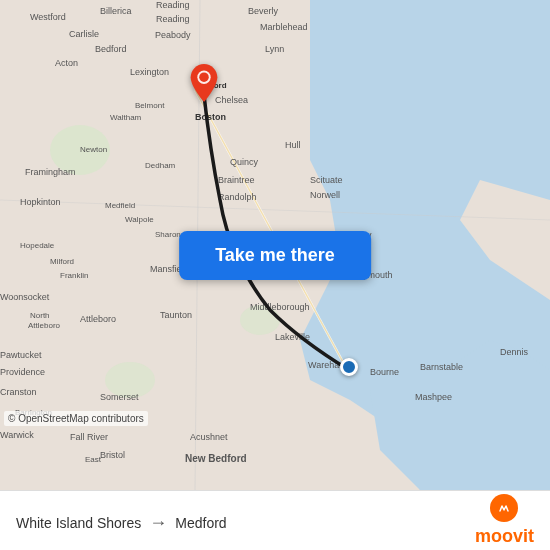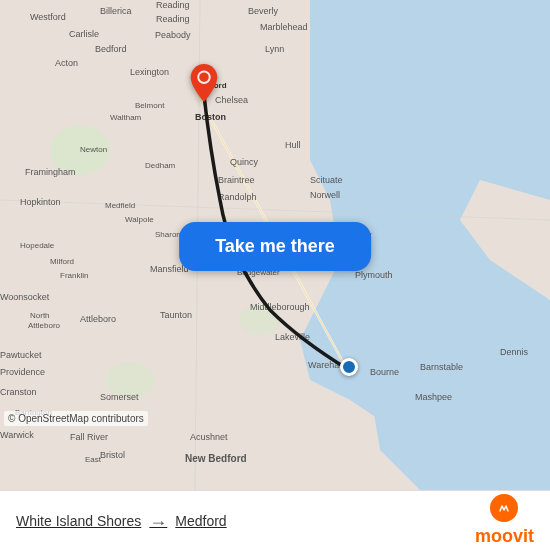--- a/index.html
+++ b/index.html
@@ -34,25 +34,24 @@
       background: #fff;
       display: flex;
       align-items: center;
       justify-content: space-between;
       padding: 0 16px;
       border-top: 1px solid #ddd;
     }
 
     .route-info {
       display: flex;
-      align-items: center;
+      align-items: flex-end;
       gap: 8px;
       font-size: 15px;
       color: #222;
-      text-decoration: underline;
     }
 
     .route-arrow {
       font-size: 18px;
       color: #555;
     }
 
     .moovit-logo {
       display: flex;
       align-items: center;
@@ -77,25 +76,25 @@
       font-size: 18px;
       font-weight: 700;
       color: #ff6600;
     }
 
     
     .take-me-there-btn {
       position: absolute;
       left: 50%;
       transform: translateX(-50%);
-      top: 222px;
+      top: 231px;
       background: #1a73e8;
       color: white;
       border: none;
-      border-radius: 16px;
+      border-radius: 8px;
       padding: 14px 36px;
       font-size: 18px;
       font-weight: 600;
       cursor: pointer;
       z-index: 10;
       white-space: nowrap;
       box-shadow: 0 2px 8px rgba(0,0,0,0.3);
     }
 
     

